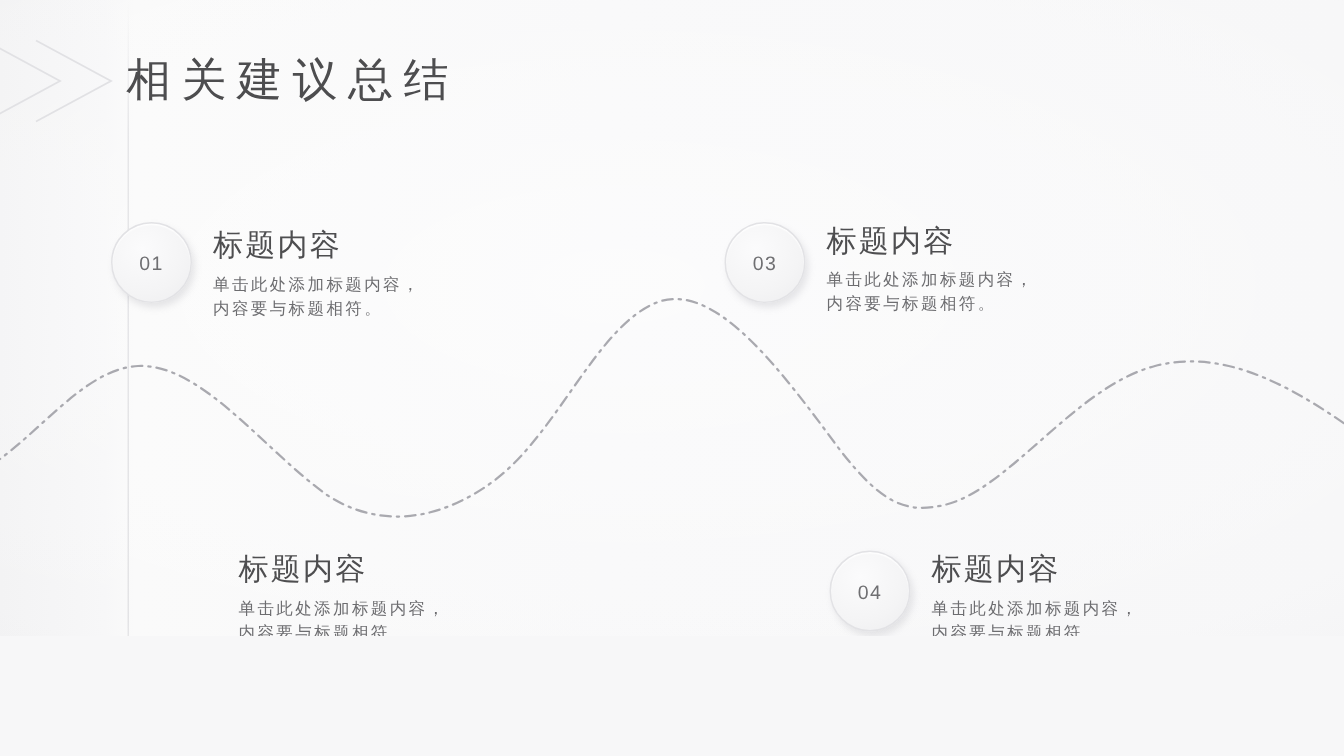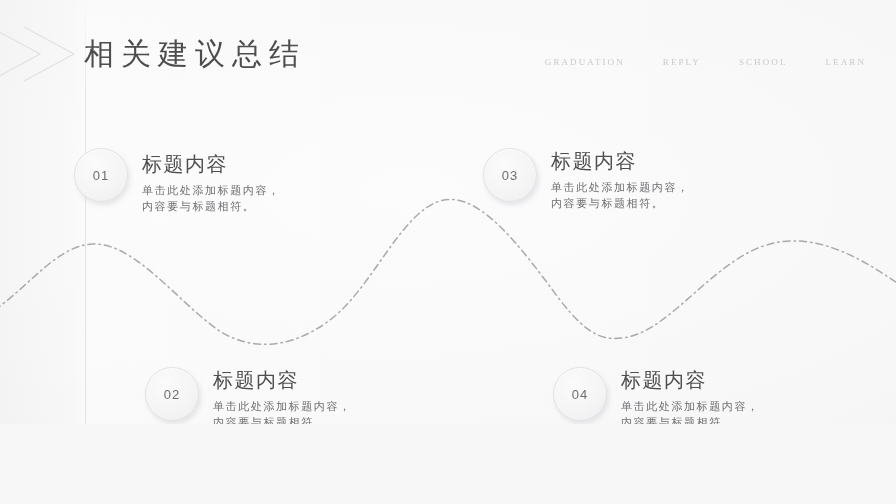--- a/index.html
+++ b/index.html
@@ -146,26 +146,20 @@
   <div class="vignette"></div>
   <div class="seam"></div>
 
   <svg class="chevrons" viewBox="0 0 104 62">
     <polyline points="2,4 52,31 2,58" fill="none" stroke="#e1e1e4" stroke-width="1.2"></polyline>
     <polyline points="36,4 86,31 36,58" fill="none" stroke="#e1e1e4" stroke-width="1.2"></polyline>
   </svg>
 
   <div class="page-title">相关建议总结</div>
 
-  <div class="nav">
-    <span class="nav-item">GRADUATION</span>
-    <span class="nav-item">REPLY</span>
-    <span class="nav-item">SCHOOL</span>
-    <span class="nav-item">LEARN</span>
-  </div>
 
   <svg class="wave" viewBox="0 0 896 504">
     <path d="M -20 318
              C 20 300, 52 246, 92 244
              C 134 242, 176 300, 218 330
              C 250 351, 290 350, 330 320
              C 372 288, 398 218, 437 202
              C 476 186, 520 246, 560 300
              C 588 336, 604 342, 628 337
              C 672 328, 716 258, 770 244
@@ -177,23 +171,20 @@
       <span class="badge-num">01</span>
     </div>
     <div class="block-text">
       <div class="block-title">标题内容</div>
       <div class="block-body">单击此处添加标题内容，
 内容要与标题相符。</div>
     </div>
   </div>
 
   <div class="block" id="block-02">
-    <div class="badge">
-      <span class="badge-num">02</span>
-    </div>
     <div class="block-text">
       <div class="block-title">标题内容</div>
       <div class="block-body">单击此处添加标题内容，
 内容要与标题相符。</div>
     </div>
   </div>
 
   <div class="block" id="block-03">
     <div class="badge">
       <span class="badge-num">03</span>

